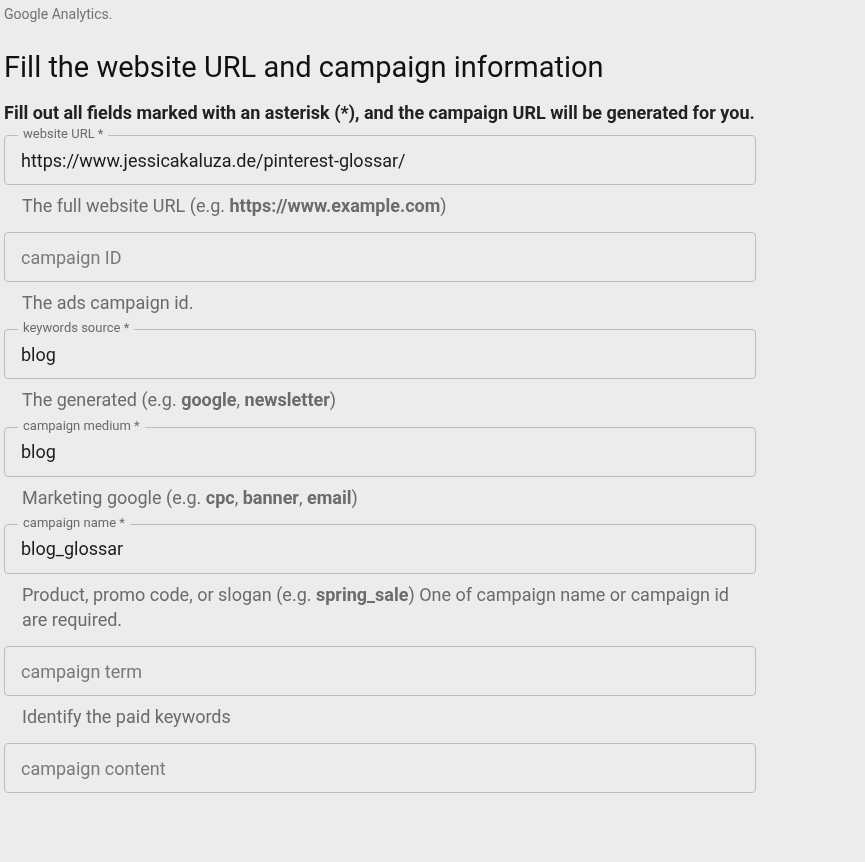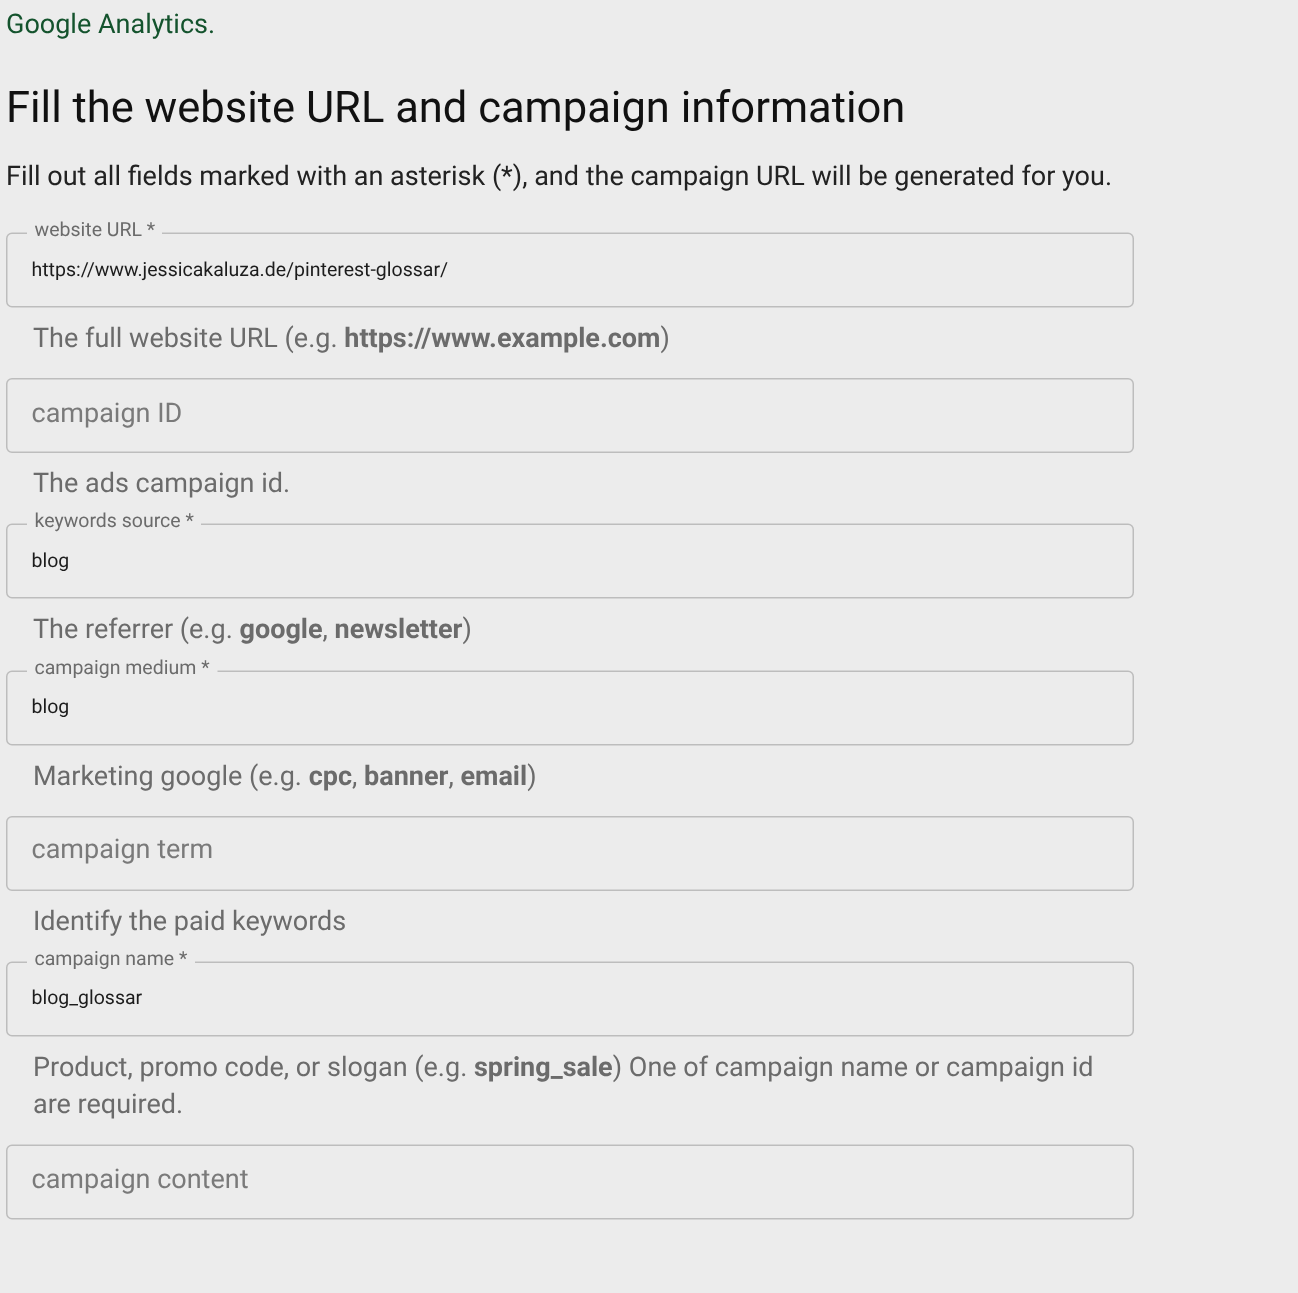--- a/index.html
+++ b/index.html
@@ -8,34 +8,35 @@
     padding: 0;
   }
   body {
     background: #ececec;
     font-family: Roboto, "Helvetica Neue", Arial, sans-serif;
     color: #222;
     padding: 6px 4px 20px 4px;
     width: 865px;
   }
   .top-text {
-    font-size: 18px;
-    color: #14532d;
+    font-size: 14px;
+    color: #737373;
     margin-bottom: 28px;
   }
   .heading {
     font-size: 29px;
     font-weight: 400;
     color: #111;
     margin-bottom: 18px;
   }
   .subheading {
     font-size: 18px;
     color: #222;
-    margin-bottom: 27px;
+    margin-bottom: 12px;
+    font-weight: bold;
   }
   .form {
     width: 752px;
   }
   .field-group {
     margin-bottom: 14px;
   }
   .field-wrap {
     position: relative;
   }
@@ -51,21 +52,21 @@
     z-index: 2;
     text-align: center;
   }
   .input {
     width: 100%;
     height: 50px;
     border: 1px solid #bdbdbd;
     border-radius: 4px;
     background: transparent;
     padding: 0 16px;
-    font-size: 13px;
+    font-size: 18px;
     color: #1c1c1c;
     outline: none;
     font-family: inherit;
   }
   .input::placeholder {
     color: #7a7a7a;
     font-size: 18px;
   }
   .helper {
     font-size: 18px;
@@ -105,50 +106,50 @@
     </div>
     <div class="helper">The ads campaign id.</div>
   </div>
 
   <div class="field-group">
     <div class="field-wrap">
       <span class="field-label">keywords source *</span>
       <input class="input" type="text" value="blog" style="">
     </div>
     <div class="helper">
-      <span>The referrer (e.g. </span><span class="b">google</span><span>, </span><span class="b">newsletter</span><span>)</span>
+      <span>The generated (e.g. </span><span class="b">google</span><span>, </span><span class="b">newsletter</span><span>)</span>
     </div>
   </div>
 
   <div class="field-group">
     <div class="field-wrap">
       <span class="field-label">campaign medium *</span>
       <input class="input" type="text" value="blog" style="">
     </div>
     <div class="helper">
       <span>Marketing google (e.g. </span><span class="b">cpc</span><span>, </span><span class="b">banner</span><span>, </span><span class="b">email</span><span>)</span>
     </div>
-  </div>
-
-  <div class="field-group empty-label">
-    <div class="field-wrap">
-      <input class="input" type="text" placeholder="campaign term" style="">
-    </div>
-    <div class="helper">Identify the paid keywords</div>
   </div>
 
   <div class="field-group">
     <div class="field-wrap">
       <span class="field-label">campaign name *</span>
       <input class="input" type="text" value="blog_glossar" style="">
     </div>
     <div class="helper">
       <span>Product, promo code, or slogan (e.g. </span><span class="b">spring_sale</span><span>) One of campaign name or campaign id are required.</span>
     </div>
   </div>
 
   <div class="field-group empty-label">
     <div class="field-wrap">
+      <input class="input" type="text" placeholder="campaign term" style="">
+    </div>
+    <div class="helper">Identify the paid keywords</div>
+  </div>
+
+  <div class="field-group empty-label">
+    <div class="field-wrap">
       <input class="input" type="text" placeholder="campaign content" style="">
     </div>
   </div>
 
 </div>
 
 </body></html>

